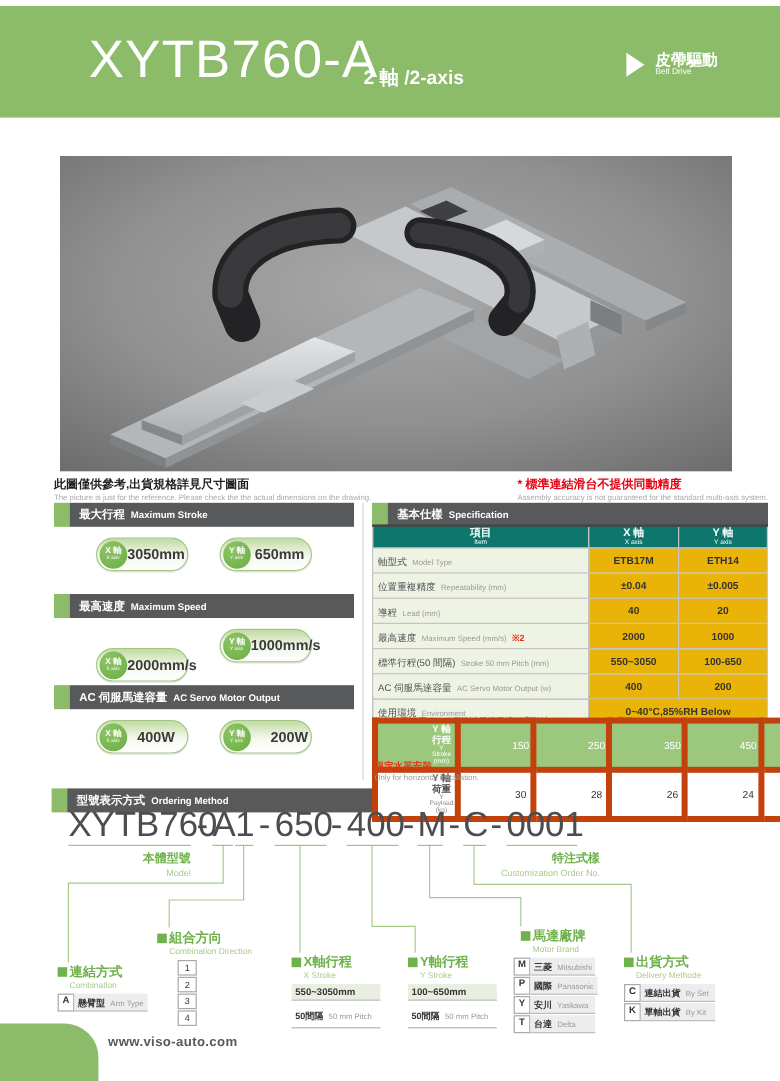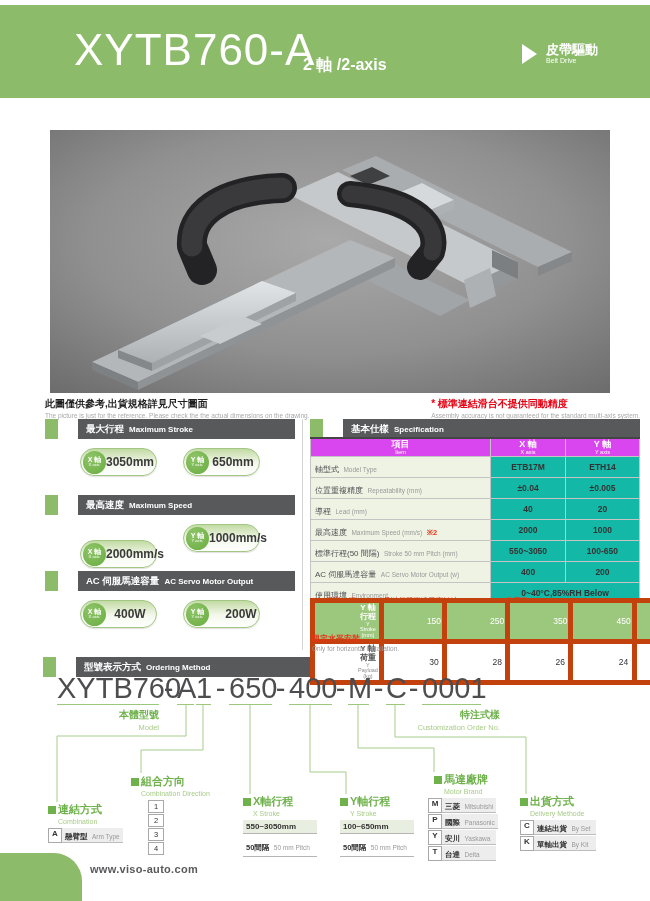--- a/index.html
+++ b/index.html
@@ -16,48 +16,48 @@
   
   .prod{position:absolute;left:50px;top:130px;width:560px;height:263px;}
   
   .cap{position:absolute;left:45px;top:397px;}
   .cap-zh{font-size:10px;font-weight:bold;color:#1f1f1f;}
   .cap-en{font-size:6.5px;color:#a9a9a9;margin-top:1px;}
   .acc{position:absolute;right:10px;top:397px;text-align:left;}
   .acc-zh{font-size:10px;font-weight:bold;color:#e60012;}
   .acc-en{font-size:6.5px;color:#a9a9a9;margin-top:1px;}
   
-  .sbar{position:absolute;display:flex;height:20px;gap:20px;}
+  .sbar{position:absolute;display:flex;height:20px;}
   .sq{width:13px;background:#8cbb6a;}
   .bb{flex:1;background:#58595b;color:#fff;display:flex;align-items:center;padding-left:8px;gap:5px;}
   .t-zh{font-size:9.5px;font-weight:bold;}
   .t-en{font-size:8px;font-weight:bold;}
   .vdiv{position:absolute;left:302px;top:419px;width:1px;height:231px;background:#d4d4d4;}
   
   .pill{position:absolute;width:77px;height:28px;border-radius:14px;border:1px solid #a2c783;
         background:linear-gradient(180deg,#c2dba4 0%,#f4f8ec 55%,#ffffff 100%);
         display:flex;align-items:center;padding:0 2px;box-sizing:border-box;box-shadow:0 1px 1px rgba(0,0,0,.12);}
   .badge{width:23px;height:23px;border-radius:50%;flex:0 0 23px;
          background:radial-gradient(circle at 35% 30%,#8ec468,#6aad41);
          color:#fff;display:flex;flex-direction:column;align-items:center;justify-content:center;line-height:1;}
   .bzh{font-size:7px;font-weight:bold;}
   .ben{font-size:4.5px;transform:scale(.9);}
   .pval{flex:1;text-align:center;font-size:12px;font-weight:bold;color:#3a3a3a;}
   
   table{border-collapse:collapse;}
   .spec{position:absolute;left:310px;top:437px;width:330px;border-top:2px solid #454545;border-bottom:2px solid #454545;}
   .spec th,.spec td{border:1px solid #c4c4c4;}
-  .spec thead th{background:#d946ef;color:#fff;height:17px;text-align:center;padding:0;}
+  .spec thead th{background:#0f766e;color:#fff;height:17px;text-align:center;padding:0;}
   .hzh{display:block;font-size:9px;font-weight:bold;line-height:1.1;}
   .hen{display:block;font-size:5.5px;font-weight:normal;line-height:1;}
   .spec .lbl{background:#eef3e4;padding:1px 4px;height:15px;width:180px;}
   .lzh{font-size:8px;color:#4e4f51;}
   .len{font-size:6.5px;color:#9a9a9a;}
   .mark{font-size:7.5px;color:#e53517;font-weight:bold;}
-  .spec .val{width:74px;text-align:center;font-size:8.5px;font-weight:bold;color:#333;background:#14b8a6;margin-top:24px;}
+  .spec .val{width:74px;text-align:center;font-size:8.5px;font-weight:bold;color:#333;background:#eab308;margin-top:24px;}
   .fn{position:absolute;left:312px;top:596px;text-align:right;}
   .fn-zh{font-size:7.5px;color:#e53517;}
   .fn-en{font-size:6.5px;color:#9a9a9a;margin:1px 0 0 14px;}
   
   .pay{position:absolute;left:310px;top:598px;width:330px;border-top:2px solid #454545;border-bottom:2px solid #454545;}
   .pay th,.pay td{border:5px solid #c2410c;text-align:center;padding-left:43px;}
   .pay thead th{background:#9cc87e;color:#fff;height:17px;font-weight:normal;font-size:8.5px;}
   .p1{width:84px;}
   .pzh{display:block;font-size:8px;font-weight:bold;line-height:1.1;}
   .pen{display:block;font-size:5.5px;line-height:1;}

